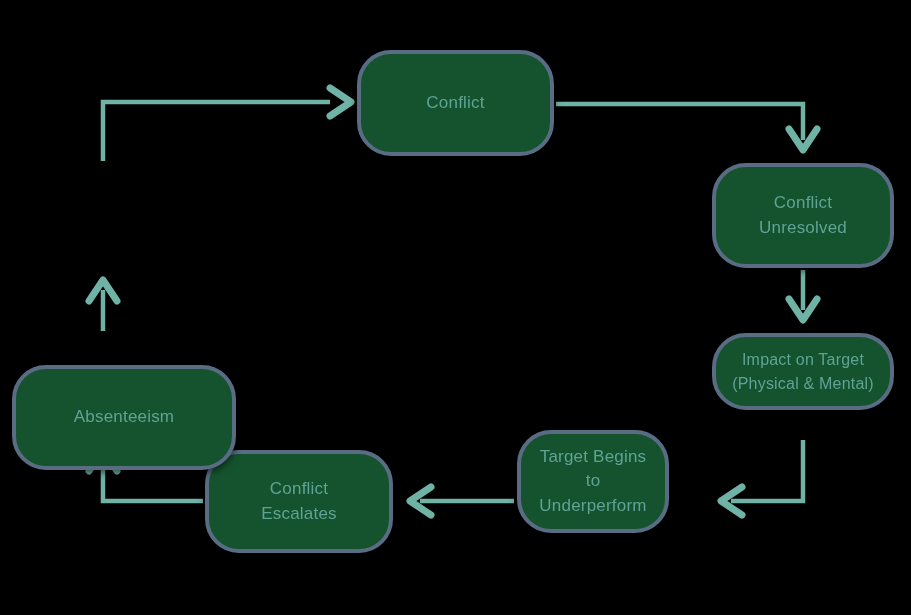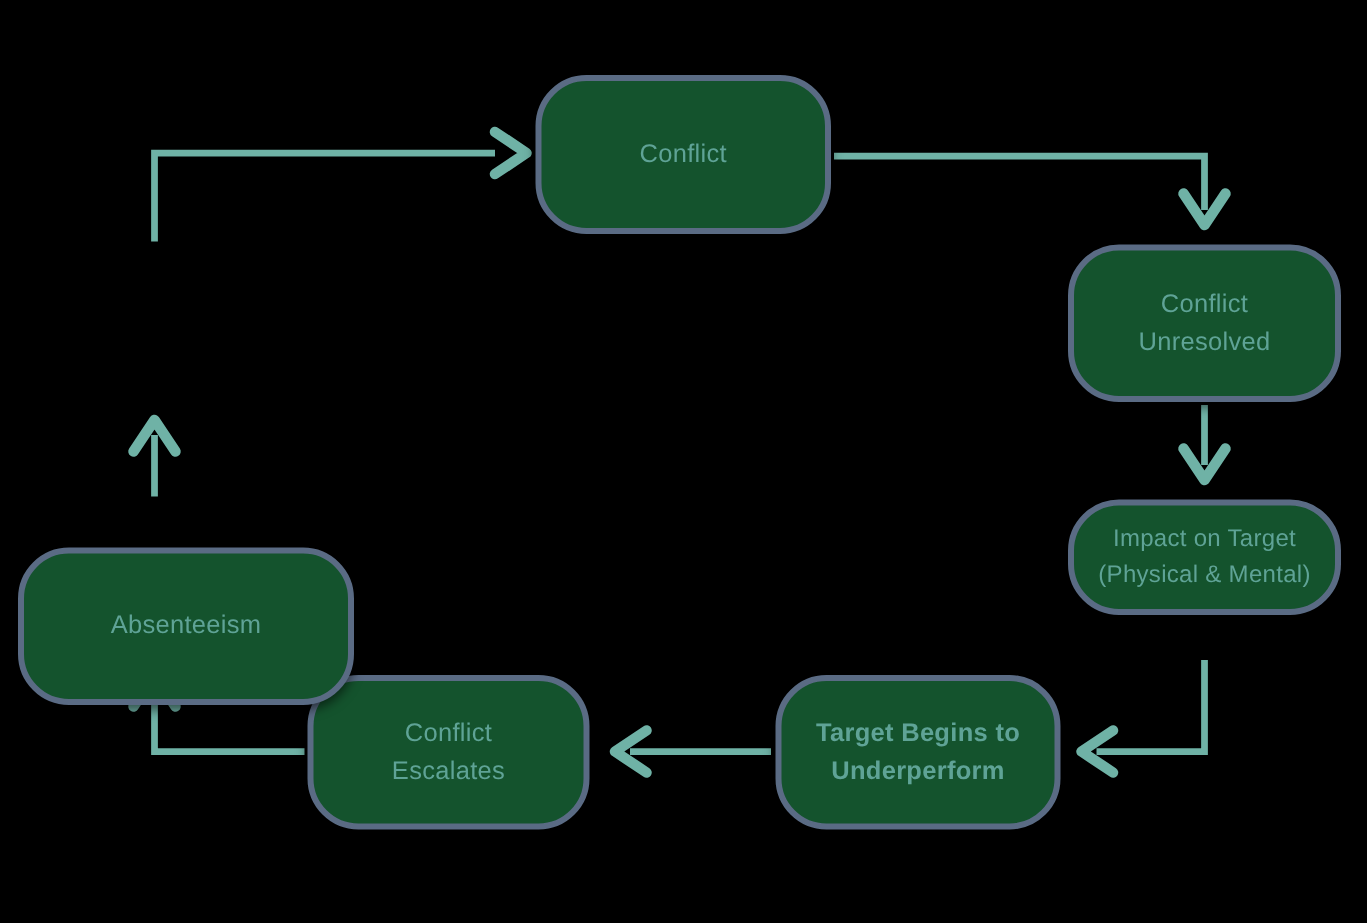--- a/index.html
+++ b/index.html
@@ -39,21 +39,21 @@
     letter-spacing: 0.2px;
     box-shadow: 0 3px 7px rgba(0,0,0,0.55);
   }
   .node .label {
     padding: 0 10px;
     white-space: pre-line;
   }
   .n-conflict        { left: 357px; top: 50px;  width: 197px; height: 106px; }
   .n-unresolved      { left: 712px; top: 163px; width: 182px; height: 105px; }
   .n-impact          { left: 712px; top: 333px; width: 182px; height: 77px; }
-  .n-underperform    { left: 517px; top: 450px; width: 190px; height: 103px; font-weight: bold; }
+  .n-underperform    { left: 517px; top: 430px; width: 152px; height: 103px; }
   .n-escalates       { left: 205px; top: 450px; width: 188px; height: 103px; }
   .n-absenteeism     { left: 12px;  top: 333px; width: 224px; height: 105px; margin-top: 32px; }
   .n-resignation     { left: 12px;  top: 163px; width: 186px; height: 105px; }
   .n-impact .label   { font-size: 16px; }
 </style>
 </head>
 <body>
 
 <div id="stage">
 

